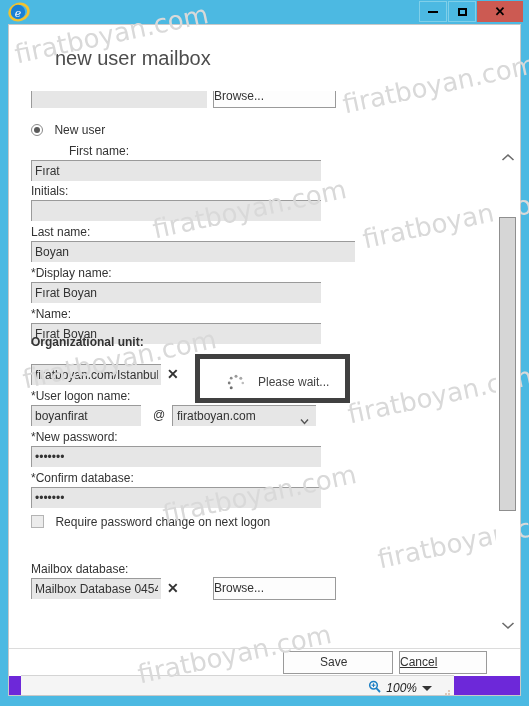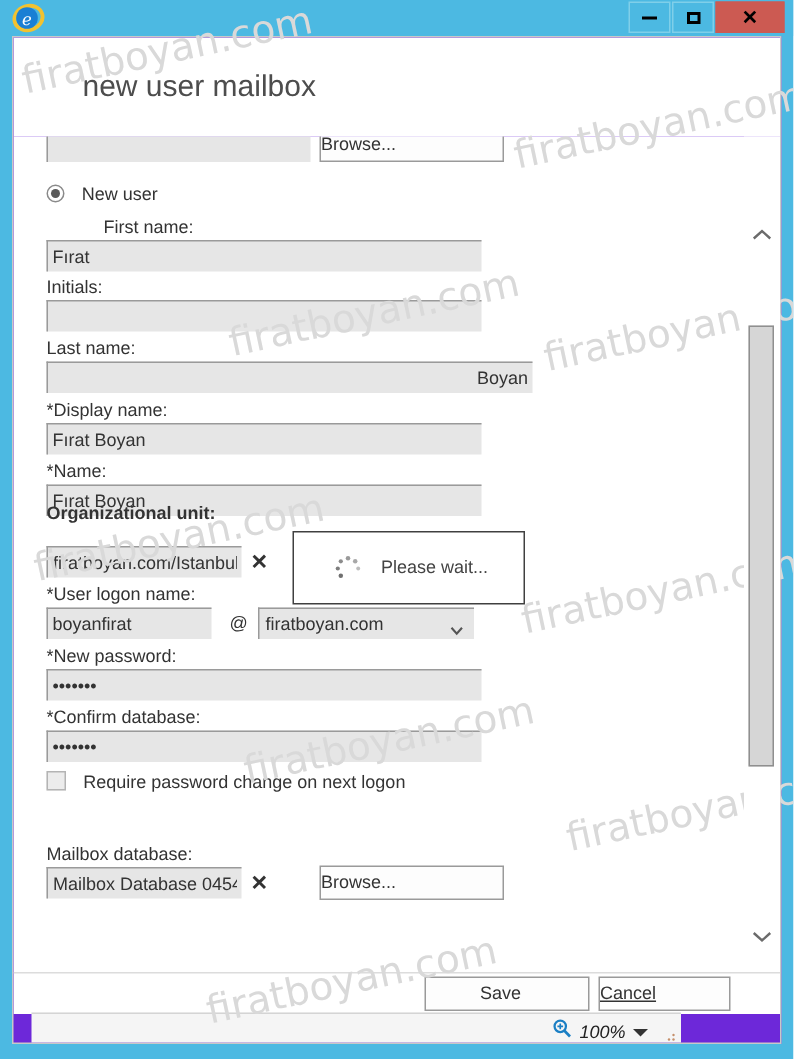--- a/index.html
+++ b/index.html
@@ -165,21 +165,21 @@
     position: absolute; right: 7px; top: 6px;
     width: 9px; height: 9px;
   }
 
   
   #please-wait {
     position: absolute;
     left: 186px; top: 329px;
     width: 155px; height: 49px;
     background: #ffffff;
-    border: 1px solid #404040;
+    border: 5px solid #404040;
     box-sizing: border-box;
     z-index: 40;
   }
   #spinner {
     position: absolute; left: 26px; top: 14px;
     width: 20px; height: 20px;
   }
   #wait-text {
     position: absolute; left: 58px; top: 16px;
     font-size: 12px; color: #444;
@@ -312,21 +312,21 @@
           <span class="flabel" style="margin-left:7px;">New user</span>
         </div>
 
         <div class="frow flabel" style="top:75px;margin-left:38px;">First name:</div>
         <input class="finput frow" style="top: 91px; width: 290px;" value="Fırat">
 
         <div class="frow flabel" style="top:115px;">Initials:</div>
         <input class="finput frow" style="top: 131px; width: 290px;" value="">
 
         <div class="frow flabel" style="top:156px;">Last name:</div>
-        <input class="finput frow" style="top: 172px; width: 324px; text-align: right;" value="Boyan">
+        <input class="finput frow" style="top: 172px; width: 324px;" value="Boyan">
 
         <div class="frow flabel" style="top:197px;">*Display name:</div>
         <input class="finput frow" style="top: 213px; width: 290px;" value="Fırat Boyan">
 
         <div class="frow flabel" style="top:238px;">*Name:</div>
         <input class="finput frow" style="top: 254px; width: 290px;" value="Fırat Boyan">
 
         <div class="frow flabel" style="top:266px;font-weight:bold;">Organizational unit:</div>
         <input class="finput frow" style="top: 295px; width: 130px;" value="firatboyan.com/Istanbul">
         <span class="clearx" style="left:158px;top:298px;">✕</span>

